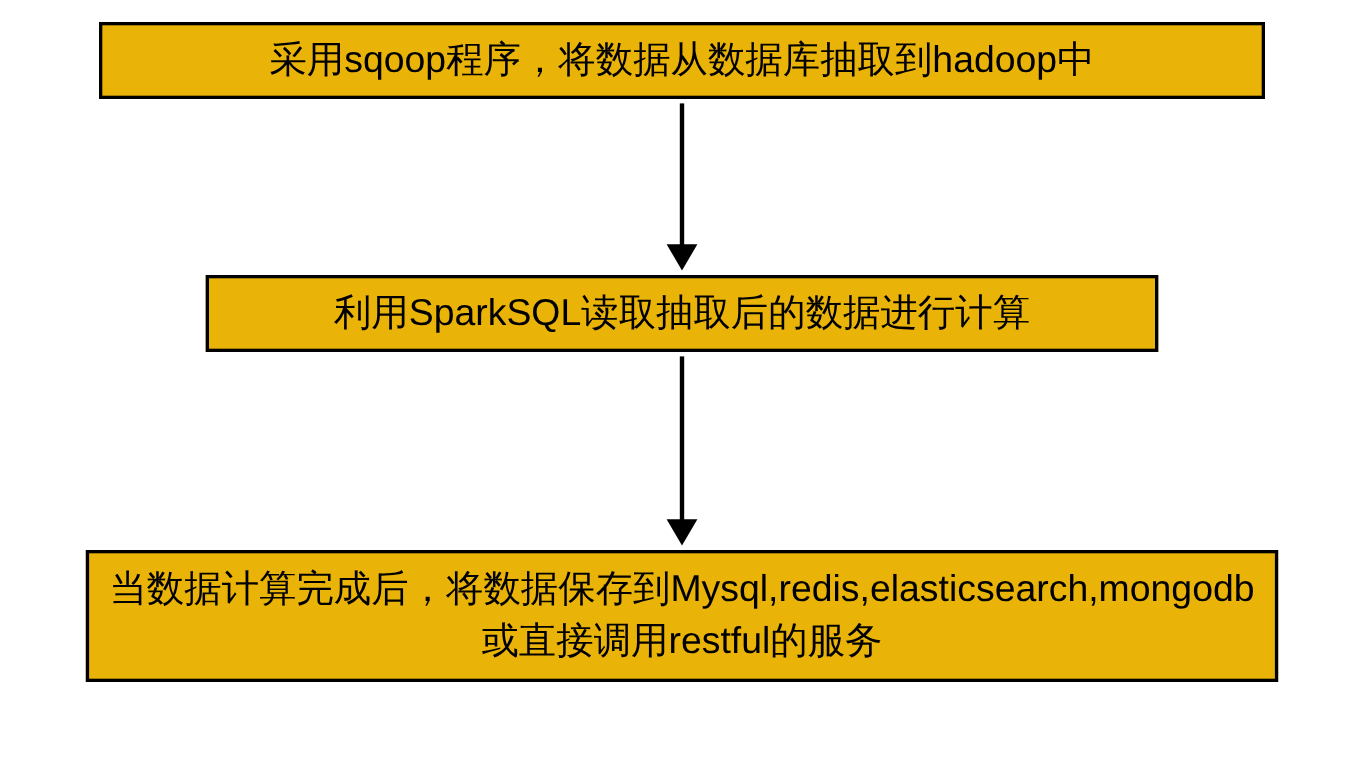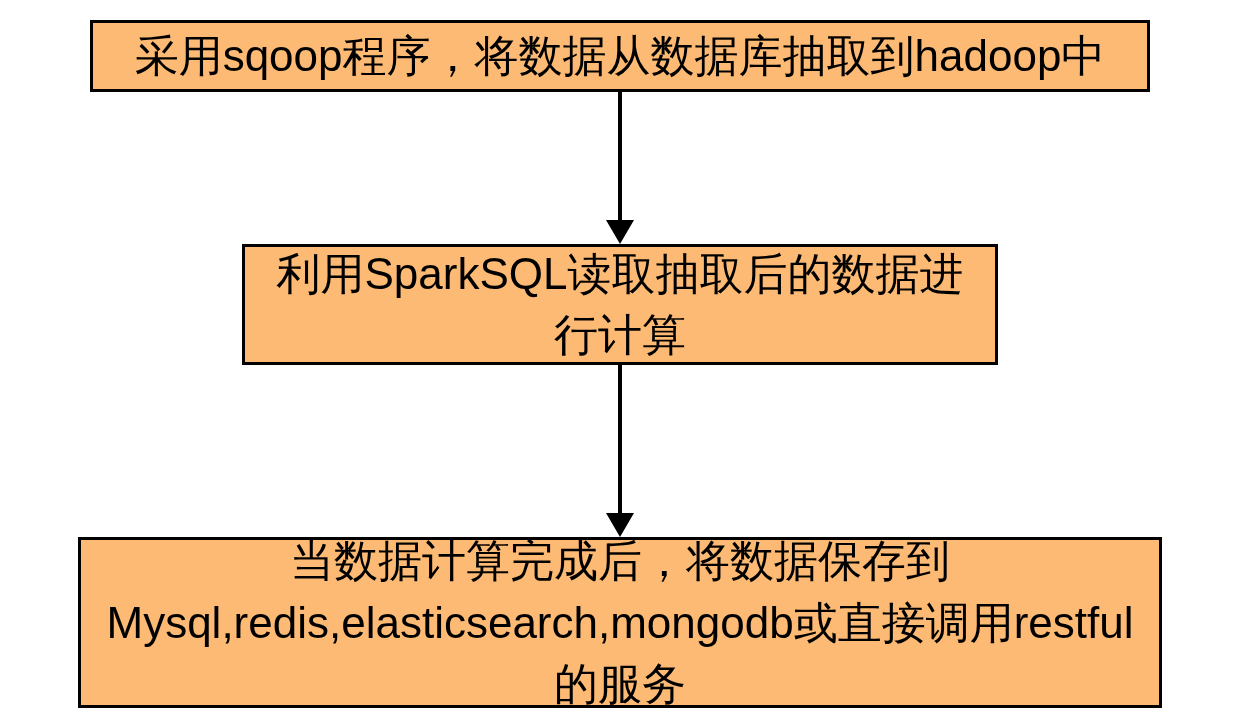--- a/index.html
+++ b/index.html
@@ -15,37 +15,37 @@
       font-family: "Microsoft YaHei", "SimSun", sans-serif;
       display: flex;
       flex-direction: column;
       align-items: center;
       justify-content: flex-start;
       padding-top: 20px;
     }
     
     .flow-box {
       border: 3px solid #000000;
-      background: #fdba74;
+      background: #eab308;
       padding: 8px 16px;
       text-align: center;
-      font-size: 44px;
+      font-size: 34px;
       line-height: 1.4;
       display: flex;
       align-items: center;
       justify-content: center;
     }
     
     .box-1 {
       width: 1060px;
       min-height: 70px;
     }
     
     .box-2 {
-      width: 756px;
+      width: 866px;
       min-height: 70px;
     }
     
     .box-3 {
       width: 1084px;
       min-height: 120px;
     }
     
     .arrow-container {
       display: flex;

